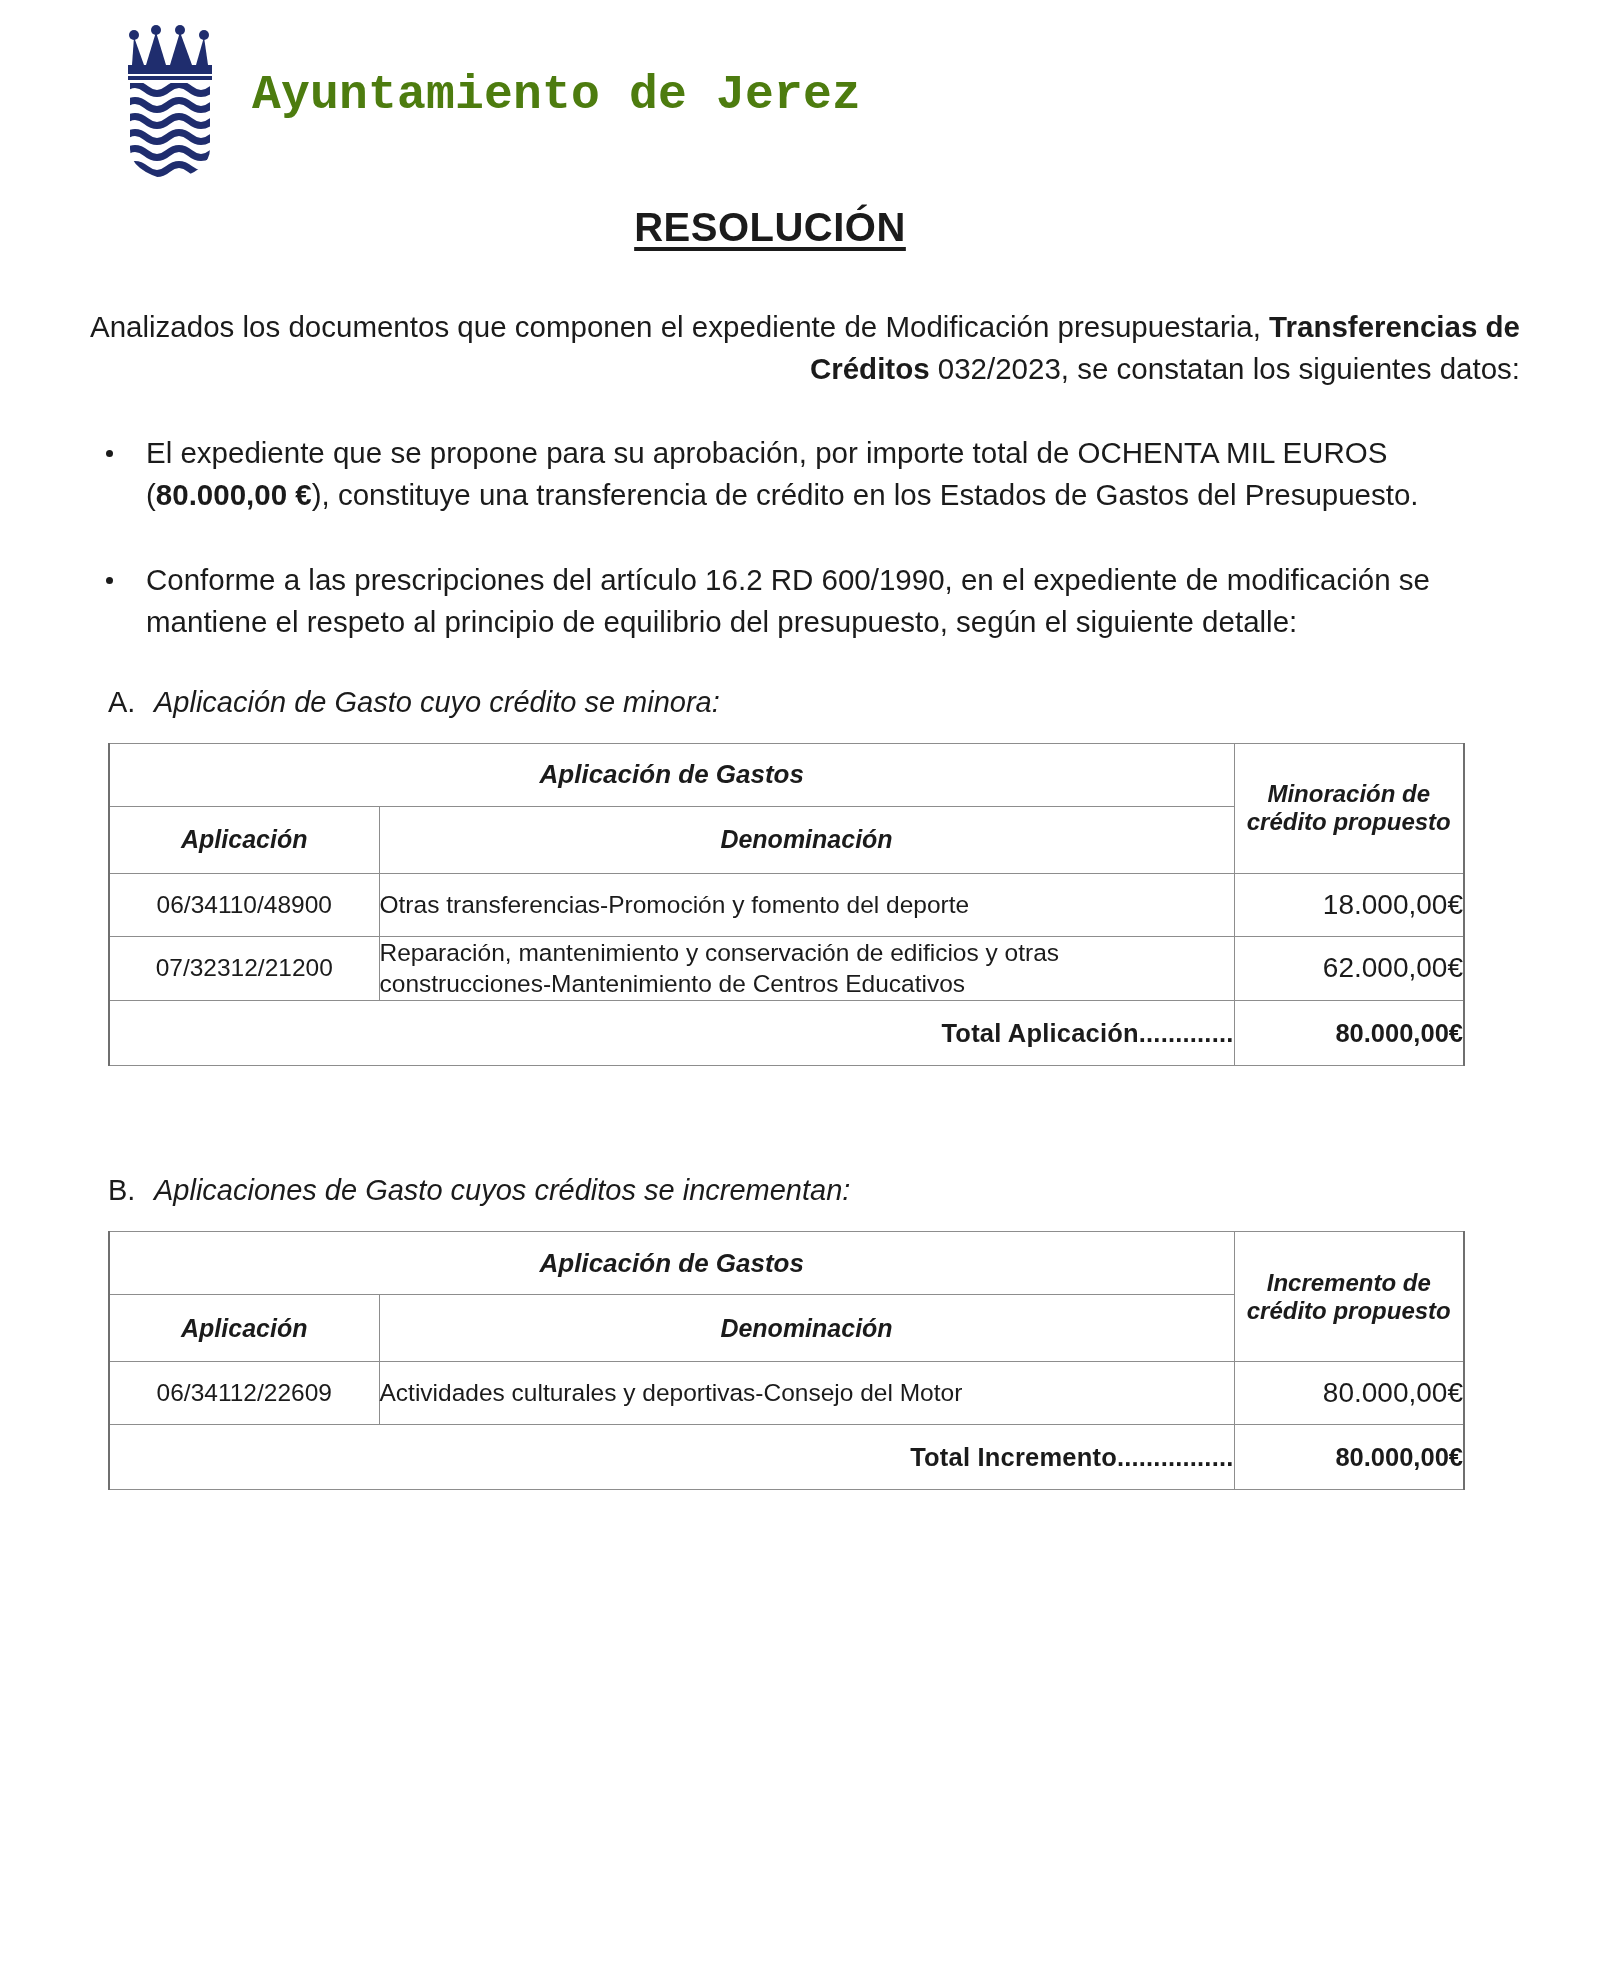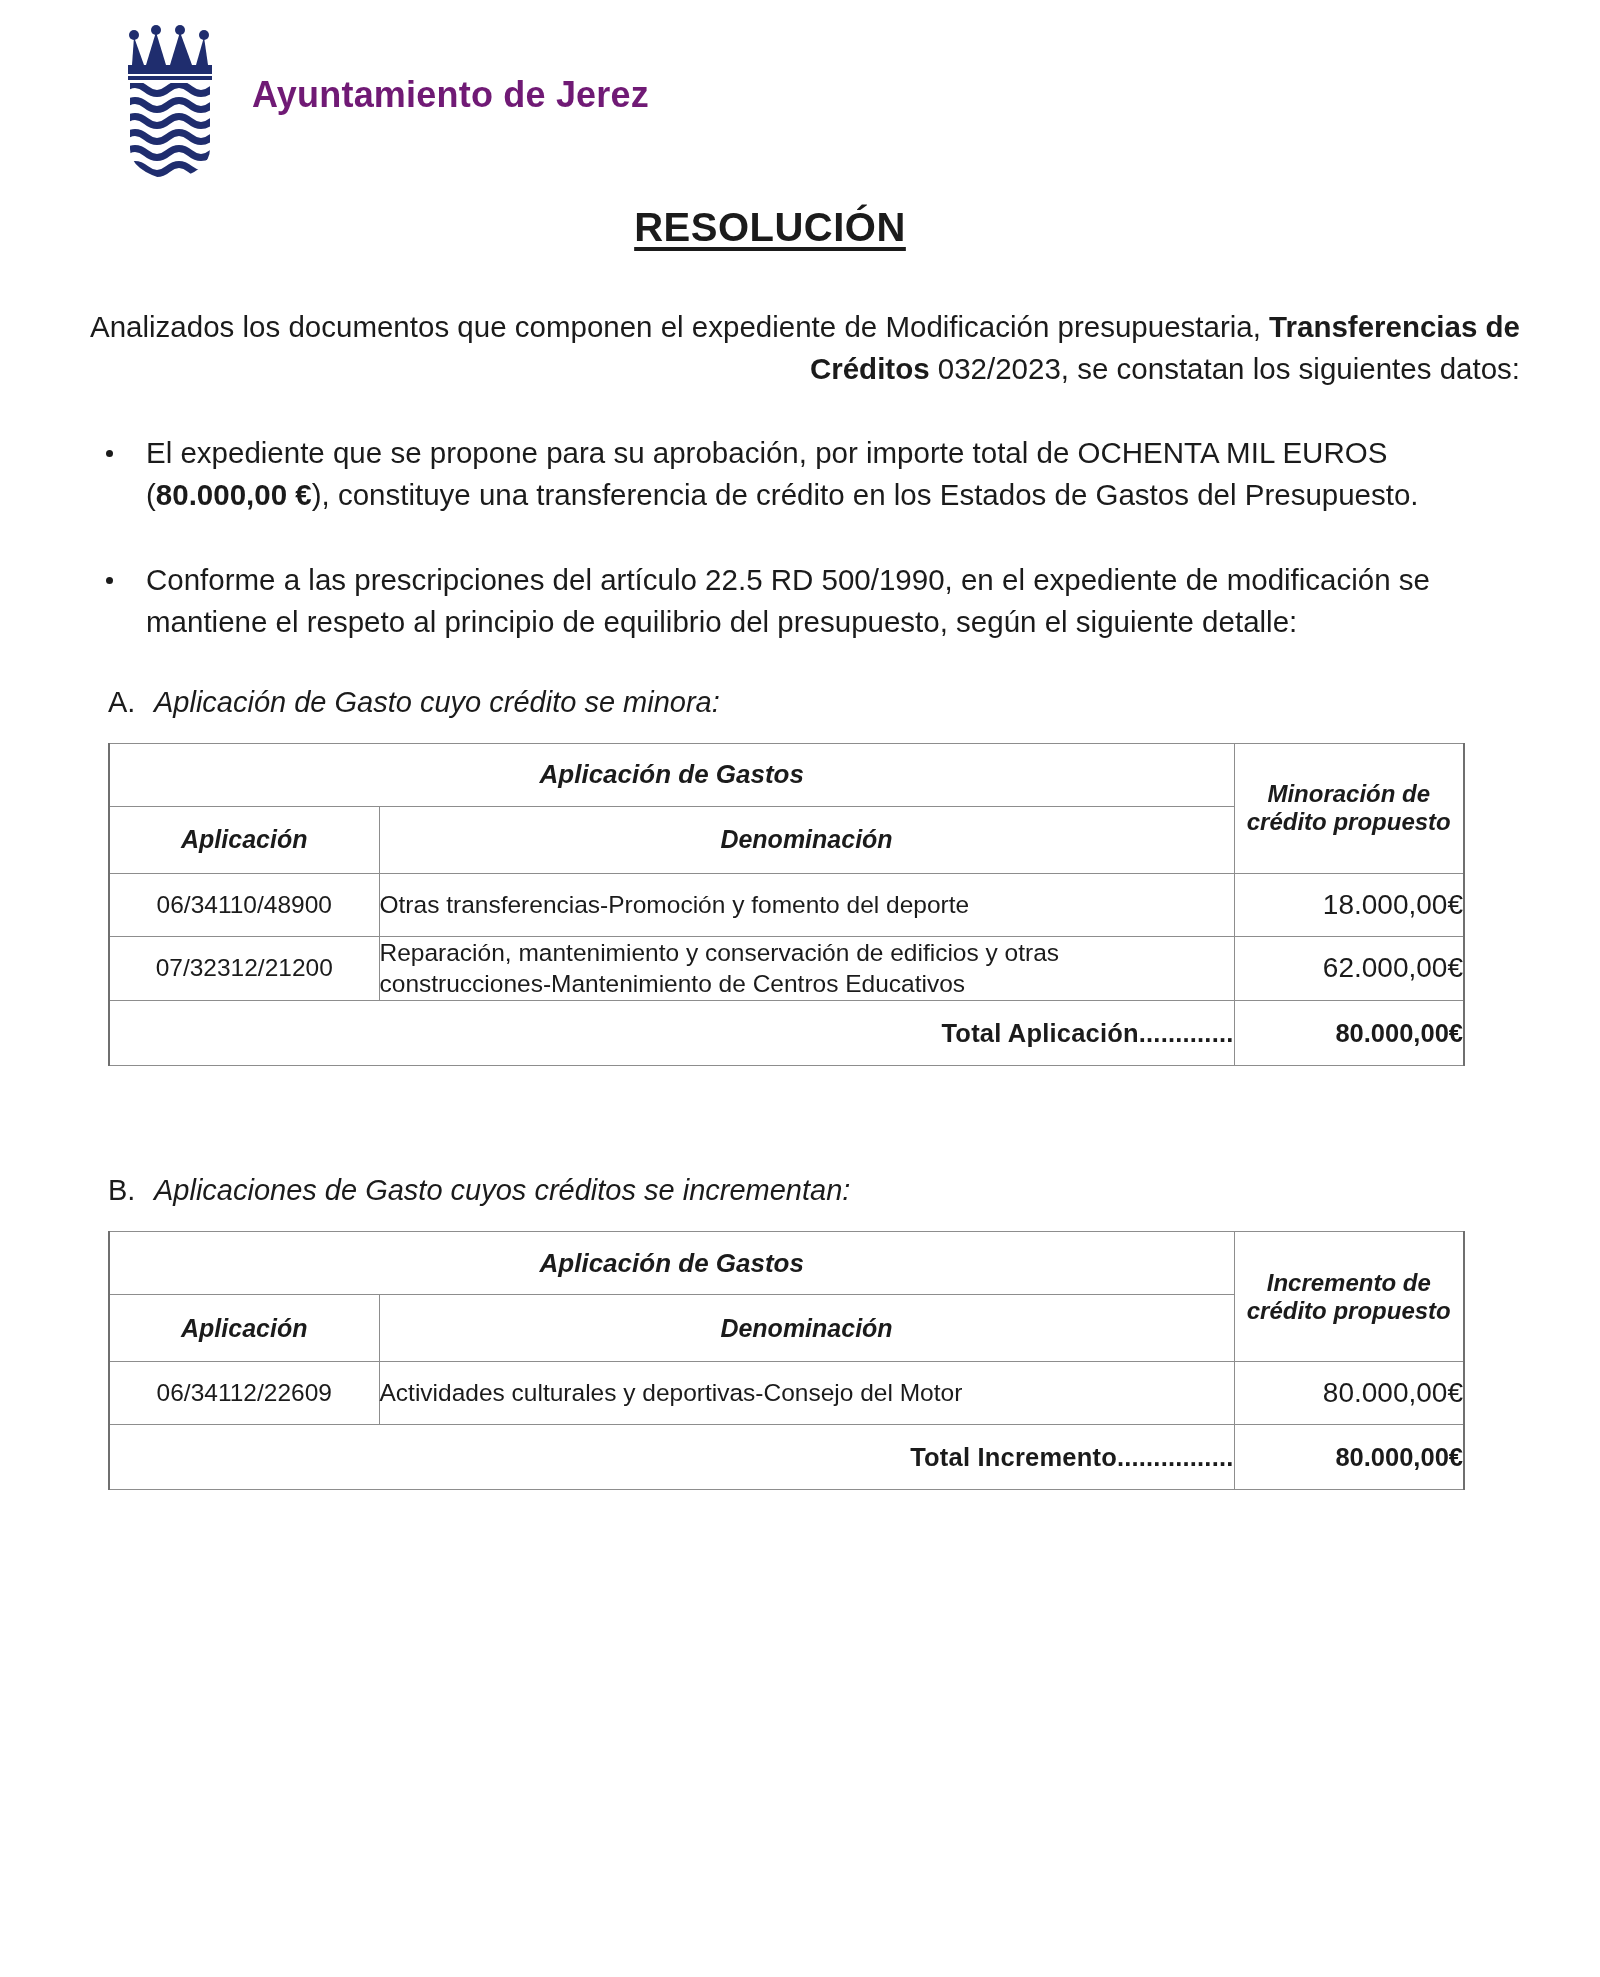--- a/index.html
+++ b/index.html
@@ -34,25 +34,25 @@
     height: 165px;
   }
   .crest {
     width: 120px;
     height: 160px;
     position: relative;
     flex: 0 0 auto;
   }
   .crest svg { display: block; }
   .org-name {
-    font-size: 36px;
+    font-size: 48px;
     font-weight: bold;
     letter-spacing: 0.2px;
-    color: #701a75;
-    font-family: Liberation Sans, sans-serif;
+    color: #4d7c0f;
+    font-family: Liberation Mono, monospace;
     white-space: nowrap;
     transform: translateY(-6px);
   }
 
   
   .doc-title {
     text-align: center;
     font-size: 40px;
     font-weight: bold;
     text-decoration: underline;
@@ -237,21 +237,21 @@
     </div>
     <div class="org-name">Ayuntamiento de Jerez</div>
   </div>
 
   <div class="doc-title">RESOLUCIÓN</div>
 
   <p class="intro"><span>Analizados los documentos que componen el expediente de Modificación presupuestaria, </span><b>Transferencias de Créditos</b><span> 032/2023, se constatan los siguientes datos:</span></p>
 
   <ul class="bullets">
     <li><span>El expediente que se propone para su aprobación, por importe total de OCHENTA MIL EUROS (</span><b>80.000,00 €</b><span>), constituye una transferencia de crédito en los Estados de Gastos del Presupuesto.</span></li>
-    <li><span>Conforme a las prescripciones del artículo 22.5 RD 500/1990, en el expediente de modificación se mantiene el respeto al principio de equilibrio del presupuesto, según el siguiente detalle:</span><b></b><span></span></li>
+    <li><span>Conforme a las prescripciones del artículo 16.2 RD 600/1990, en el expediente de modificación se mantiene el respeto al principio de equilibrio del presupuesto, según el siguiente detalle:</span><b></b><span></span></li>
   </ul>
 
   <div class="section-head"><span class="letter">A.</span><span>Aplicación de Gasto cuyo crédito se minora:</span></div>
 
   <div class="tbl-wrap">
     <table class="gastos">
       <colgroup>
         <col class="col-aplic">
           <col class="col-denom">
           <col class="col-import">

